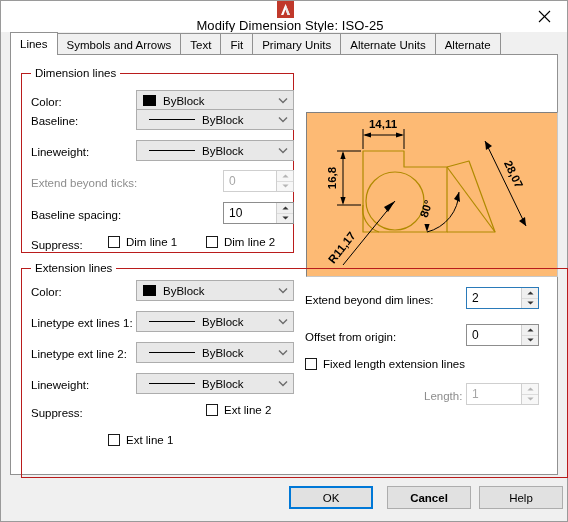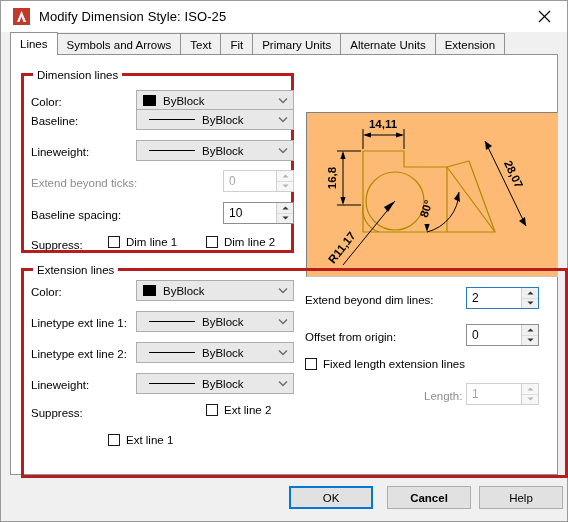--- a/index.html
+++ b/index.html
@@ -22,20 +22,21 @@
     display: flex; flex-direction: column;
   }
 
   
   #titlebar {
     height: 31px; min-height: 31px;
     background: #ffffff;
     display: flex; align-items: center;
     padding-left: 12px;
     position: relative;
+    flex-direction: column;
   }
   #app-icon {
     width: 17px; height: 17px;
     margin-right: 9px;
     position: relative; flex: none;
   }
   #title-text {
     font-size: 13px;
     color: #000;
     letter-spacing: 0.1px;
@@ -88,21 +89,21 @@
     margin: 0 9px;
     background: #ffffff;
     border: 1px solid #919191;
     border-top: none;
     position: relative;
   }
 
   
   .group {
     position: absolute;
-    border: 3px solid #b91c1c;
+    border: 1px solid #b91c1c;
   }
   .group-title {
     position: absolute;
     top: -7px; left: 9px;
     background: #ffffff;
     padding: 0 4px;
     font-size: 11.5px;
     color: #000;
     white-space: nowrap;
   }
@@ -278,21 +279,21 @@
     <div class="tab">
         <span>Fit</span>
       </div>
     <div class="tab">
         <span>Primary Units</span>
       </div>
     <div class="tab">
         <span>Alternate Units</span>
       </div>
     <div class="tab">
-        <span>Extension</span>
+        <span>Alternate</span>
       </div>
   </div>
 
   <div id="panel">
 
     <div class="group" id="group-dimension-lines">
       <div class="group-title">Dimension lines</div>
     </div>
 
     <div class="field-label" style="left:20px; top:40px;">Color:</div>
@@ -442,21 +443,21 @@
         <span class="swatch"></span>
         <span class="combo-text">ByBlock</span>
       </div>
       <span class="chev">
         <svg width="10" height="7" viewBox="0 0 10 7">
             <polyline points="1,1.5 5,5.5 9,1.5" fill="none" stroke="#6d6d6d" stroke-width="1.4"></polyline>
           </svg>
       </span>
     </div>
 
-    <div class="field-label" style="left:20px; top:261px;">Linetype ext line 1:</div>
+    <div class="field-label" style="left:20px; top:261px;">Linetype ext lines 1:</div>
     <div class="combo" style="left:125px; top:256px; width:158px;">
       <div class="combo-inner">
         <span class="lineswatch"></span>
         <span class="combo-text">ByBlock</span>
       </div>
       <span class="chev">
         <svg width="10" height="7" viewBox="0 0 10 7">
             <polyline points="1,1.5 5,5.5 9,1.5" fill="none" stroke="#6d6d6d" stroke-width="1.4"></polyline>
           </svg>
       </span>

